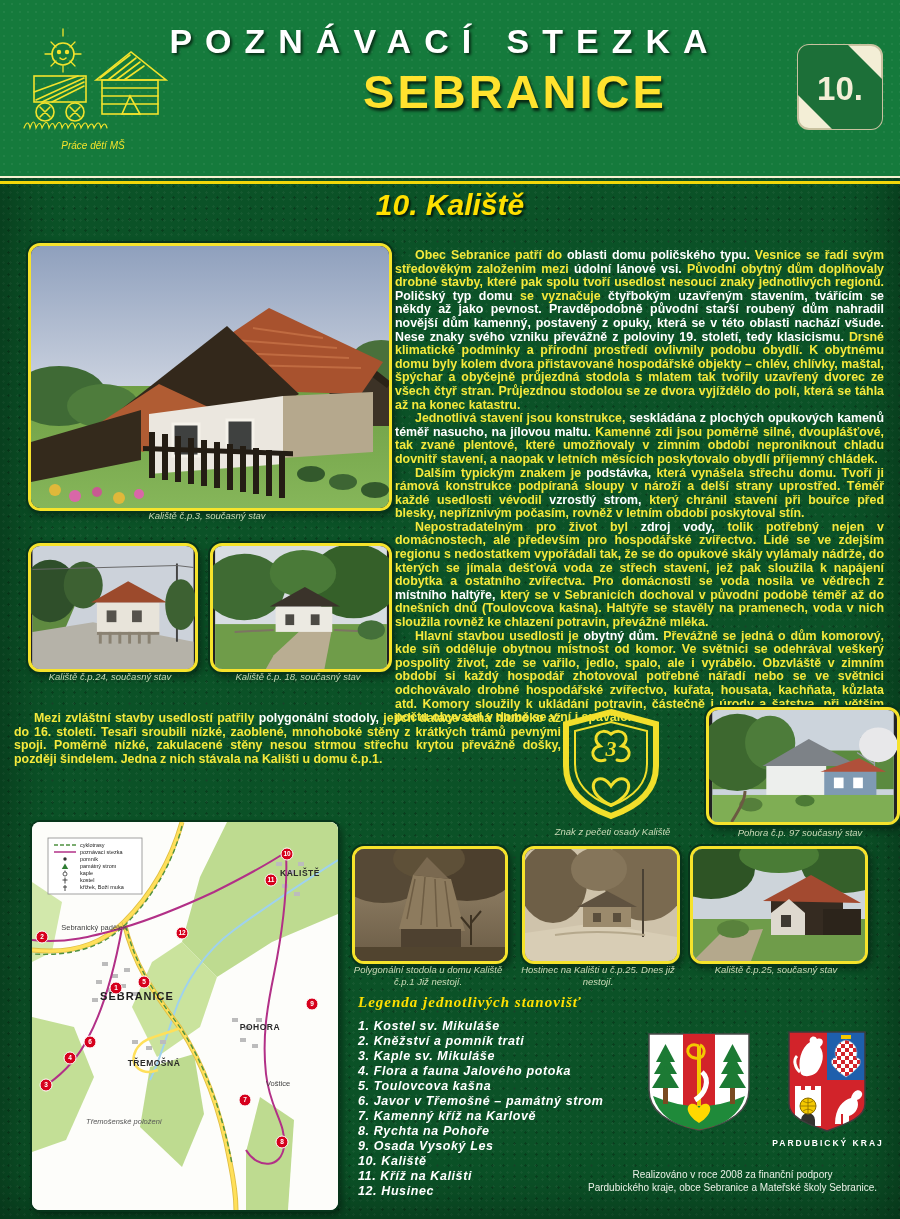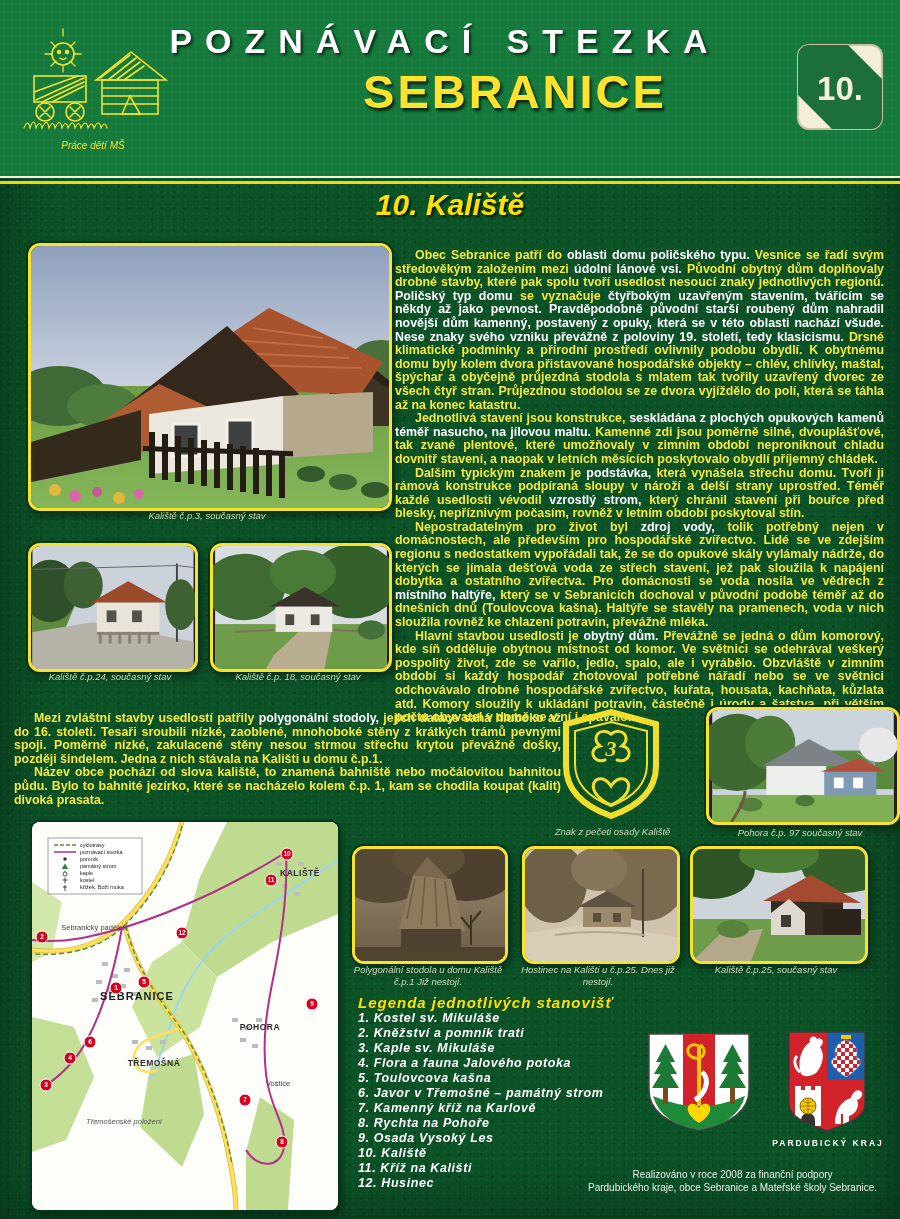--- a/index.html
+++ b/index.html
@@ -36,21 +36,21 @@
   .cap{position:absolute;font-style:italic;font-size:9.5px;color:#c9dab6;text-align:center;line-height:1.25;}
   .bodycol{position:absolute;left:395px;top:239px;width:489px;margin-top:10px;}
   .bodycol p,.bottomtext p{margin:0;text-align:justify;text-indent:20px;
     font-size:12.4px;line-height:13.6px;font-weight:bold;color:#f5e93c;}
   .bottomtext{position:absolute;left:14px;top:712px;width:547px;}
   .seg-w{color:#ffffff;} .seg-y{color:#f5e93c;}
   .seal{position:absolute;left:560px;top:708px;}
   .map-card{position:absolute;left:32px;top:822px;width:306px;height:388px;border-radius:8px;
     box-shadow:0 0 0 2px #07351b,3px 4px 9px rgba(0,0,0,.5);overflow:hidden;background:#fdfdfa;}
   .stations{position:absolute;left:358px;top:994px;width:290px;}
-  .stations-title{color:#ffe000;font-size:15px;font-weight:bold;font-style:italic;letter-spacing:1px;margin-bottom:0;}
+  .stations-title{color:#ffe000;font-size:15px;font-weight:bold;font-style:italic;letter-spacing:1px;margin-bottom:8px;font-family:Liberation Serif, serif;}
   .station-item{color:#fff;font-size:12.5px;font-weight:bold;font-style:italic;letter-spacing:.6px;line-height:15px;}
   .arms{position:absolute;}
   .region-label{position:absolute;left:763px;top:1138px;width:130px;text-align:center;
     color:#fff;font-size:8.5px;font-weight:bold;letter-spacing:2px;}
   .credit{position:absolute;left:570px;top:1168px;width:325px;text-align:center;
     color:#e9f0e6;font-size:10px;line-height:13px;}
   
   .ml-big{font:bold 11px "Liberation Sans",sans-serif;fill:#1d1d1d;letter-spacing:1px;}
   .ml-med{font:bold 8.5px "Liberation Sans",sans-serif;fill:#2a2a2a;letter-spacing:.5px;}
   .ml-sm{font:7.5px "Liberation Sans",sans-serif;fill:#444;}
@@ -223,21 +223,20 @@
   <div class="bodycol">
     <p><span class="seg-y">Obec Sebranice patří do </span><span class="seg-w">oblasti domu poličského typu. </span><span class="seg-y">Vesnice se řadí svým středověkým založením mezi </span><span class="seg-w">údolní lánové vsi. </span><span class="seg-y">Původní obytný dům doplňovaly drobné stavby, které pak spolu tvoří usedlost nesoucí znaky jednotlivých regionů. </span><span class="seg-w">Poličský typ domu </span><span class="seg-y">se vyznačuje </span><span class="seg-w">čtyřbokým uzavřeným stavením, tvářícím se někdy až jako pevnost. Pravděpodobně původní starší roubený dům nahradil novější dům kamenný, postavený z opuky, která se v této oblasti nachází všude. Nese znaky svého vzniku převážně z poloviny 19. století, tedy klasicismu. </span><span class="seg-y">Drsné klimatické podmínky a přírodní prostředí  ovlivnily podobu obydlí. K obytnému domu byly kolem dvora přistavované hospodářské objekty – chlév, chlívky, maštal, špýchar a obyčejně průjezdná stodola s mlatem tak  tvořily uzavřený dvorec ze všech čtyř stran. Průjezdnou stodolou se ze dvora vyjíždělo do polí, která se táhla až na konec katastru.</span></p>
     <p><span class="seg-y">Jednotlivá stavení jsou konstrukce, </span><span class="seg-w">seskládána z plochých opukových kamenů téměř nasucho, na jílovou maltu. </span><span class="seg-y">Kamenné zdi jsou poměrně silné, dvouplášťové, tak zvané plentové, které umožňovaly v zimním období neproniknout chladu dovnitř stavení, a naopak v letních měsících poskytovalo obydlí příjemný chládek.</span></p>
     <p><span class="seg-y">Dalším typickým znakem je </span><span class="seg-w">podstávka, </span><span class="seg-y">která vynášela střechu domu. Tvoří ji rámová konstrukce podpíraná  sloupy v nároží a delší strany uprostřed. Téměř každé usedlosti vévodil </span><span class="seg-w">vzrostlý strom, </span><span class="seg-y">který chránil stavení při bouřce před blesky, nepříznivým počasím, rovněž v letním období poskytoval stín.</span></p>
     <p><span class="seg-y">Nepostradatelným pro život byl </span><span class="seg-w">zdroj vody, </span><span class="seg-y">tolik potřebný nejen v domácnostech, ale především pro hospodářské zvířectvo. Lidé se ve zdejším regionu  s  nedostatkem vypořádali tak, že se do opukové skály vylámaly nádrže, do kterých se jímala dešťová voda ze střech stavení, jež pak sloužila k napájení dobytka a ostatního zvířectva. Pro domácnosti se voda nosila ve vědrech z </span><span class="seg-w">místního haltýře, </span><span class="seg-y">který se v Sebranicích dochoval v původní podobě téměř až do dnešních dnů (Toulovcova kašna). Haltýře se stavěly na pramenech, voda v nich sloužila rovněž ke chlazení potravin, převážně mléka.</span></p>
     <p><span class="seg-y">Hlavní stavbou usedlosti je </span><span class="seg-w">obytný dům. </span><span class="seg-y">Převážně se jedná o dům komorový, kde síň odděluje obytnou místnost od komor. Ve světnici se odehrával veškerý pospolitý život, zde se vařilo, jedlo, spalo, ale i vyrábělo. Obzvláště v zimním období si každý hospodář zhotovoval potřebné nářadí nebo se ve světnici  odchovávalo  drobné hospodářské zvířectvo, kuřata, housata, kachňata, kůzlata atd. Komory sloužily k ukládání potravin, částečně i úrody a šatstva, při větším počtu obyvatel v domě se v ní i spávalo.</span></p>
   </div>
 
   <div class="bottomtext">
     <p><span class="seg-y">Mezi zvláštní stavby usedlostí patřily </span><span class="seg-w">polygonální stodoly, </span><span class="seg-y">jejich datace sahá hluboko až do 16. století.  Tesaři sroubili nízké, zaoblené, mnohoboké stěny z krátkých trámů pevnými spoji. Poměrně nízké, zakulacené stěny nesou strmou střechu krytou převážně došky, později šindelem. Jedna z nich stávala na Kališti u domu č.p.1.</span></p>
-    <p><span class="seg-y">Název obce pochází od slova kaliště, to znamená bahniště nebo močálovitou bahnitou půdu. Bylo to bahnité jezírko, které se nacházelo kolem č.p. 1, kam se chodila koupat (kalit) divoká prasata.</span></p>
   </div>
 
   <svg class="seal" width="102" height="112" viewBox="0 0 102 112">
     <g fill="none" stroke="#f2df2b" stroke-linecap="round">
       <path d="M51,4 L96,16 V58 Q96,92 51,108 Q6,92 6,58 V16 Z" stroke-width="6"></path>
       <path d="M51,14 L87,23 V56 Q87,84 51,98 Q15,84 15,56 V23 Z" stroke-width="2"></path>
       <path d="M51,26 C40,18 30,30 40,38 C28,40 32,56 45,52" stroke-width="3"></path>
       <path d="M51,26 C62,18 72,30 62,38 C74,40 70,56 57,52" stroke-width="3"></path>
       <path d="M51,78 C44,66 30,70 34,82 C37,91 51,97 51,97 C51,97 65,91 68,82 C72,70 58,66 51,78 Z" stroke-width="3"></path>
       <text x="51" y="48" text-anchor="middle" font-family="Liberation Serif,serif" font-style="italic" font-weight="bold" font-size="22" fill="#f2df2b" stroke="none">3</text>

